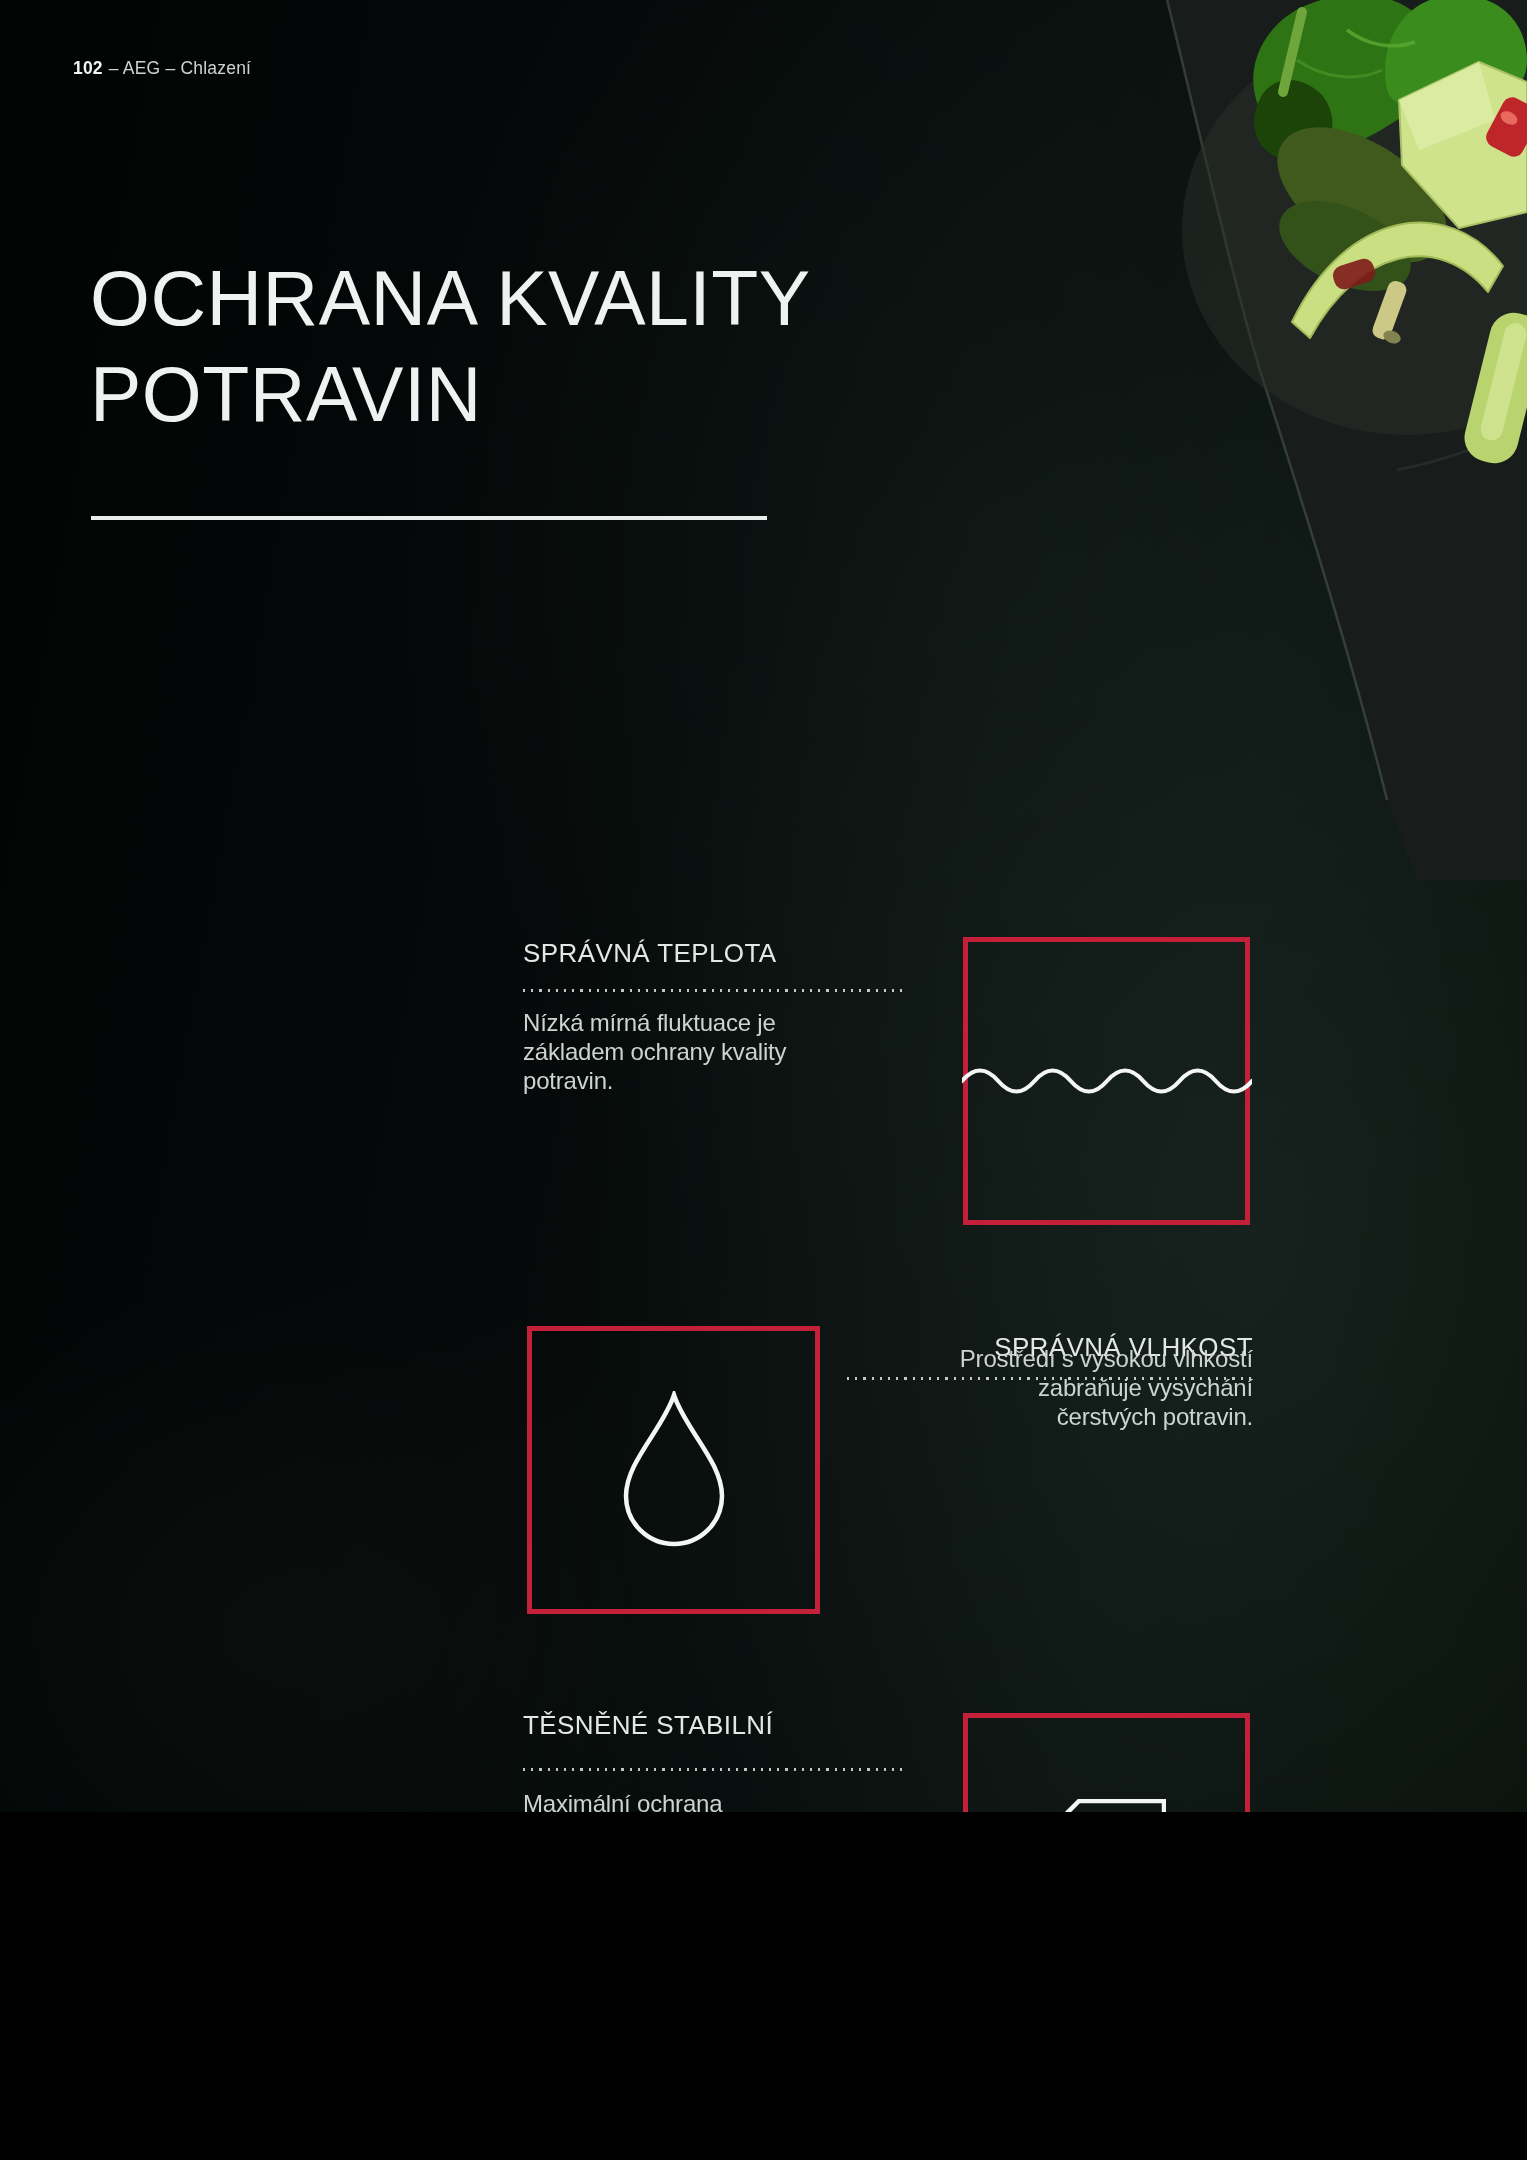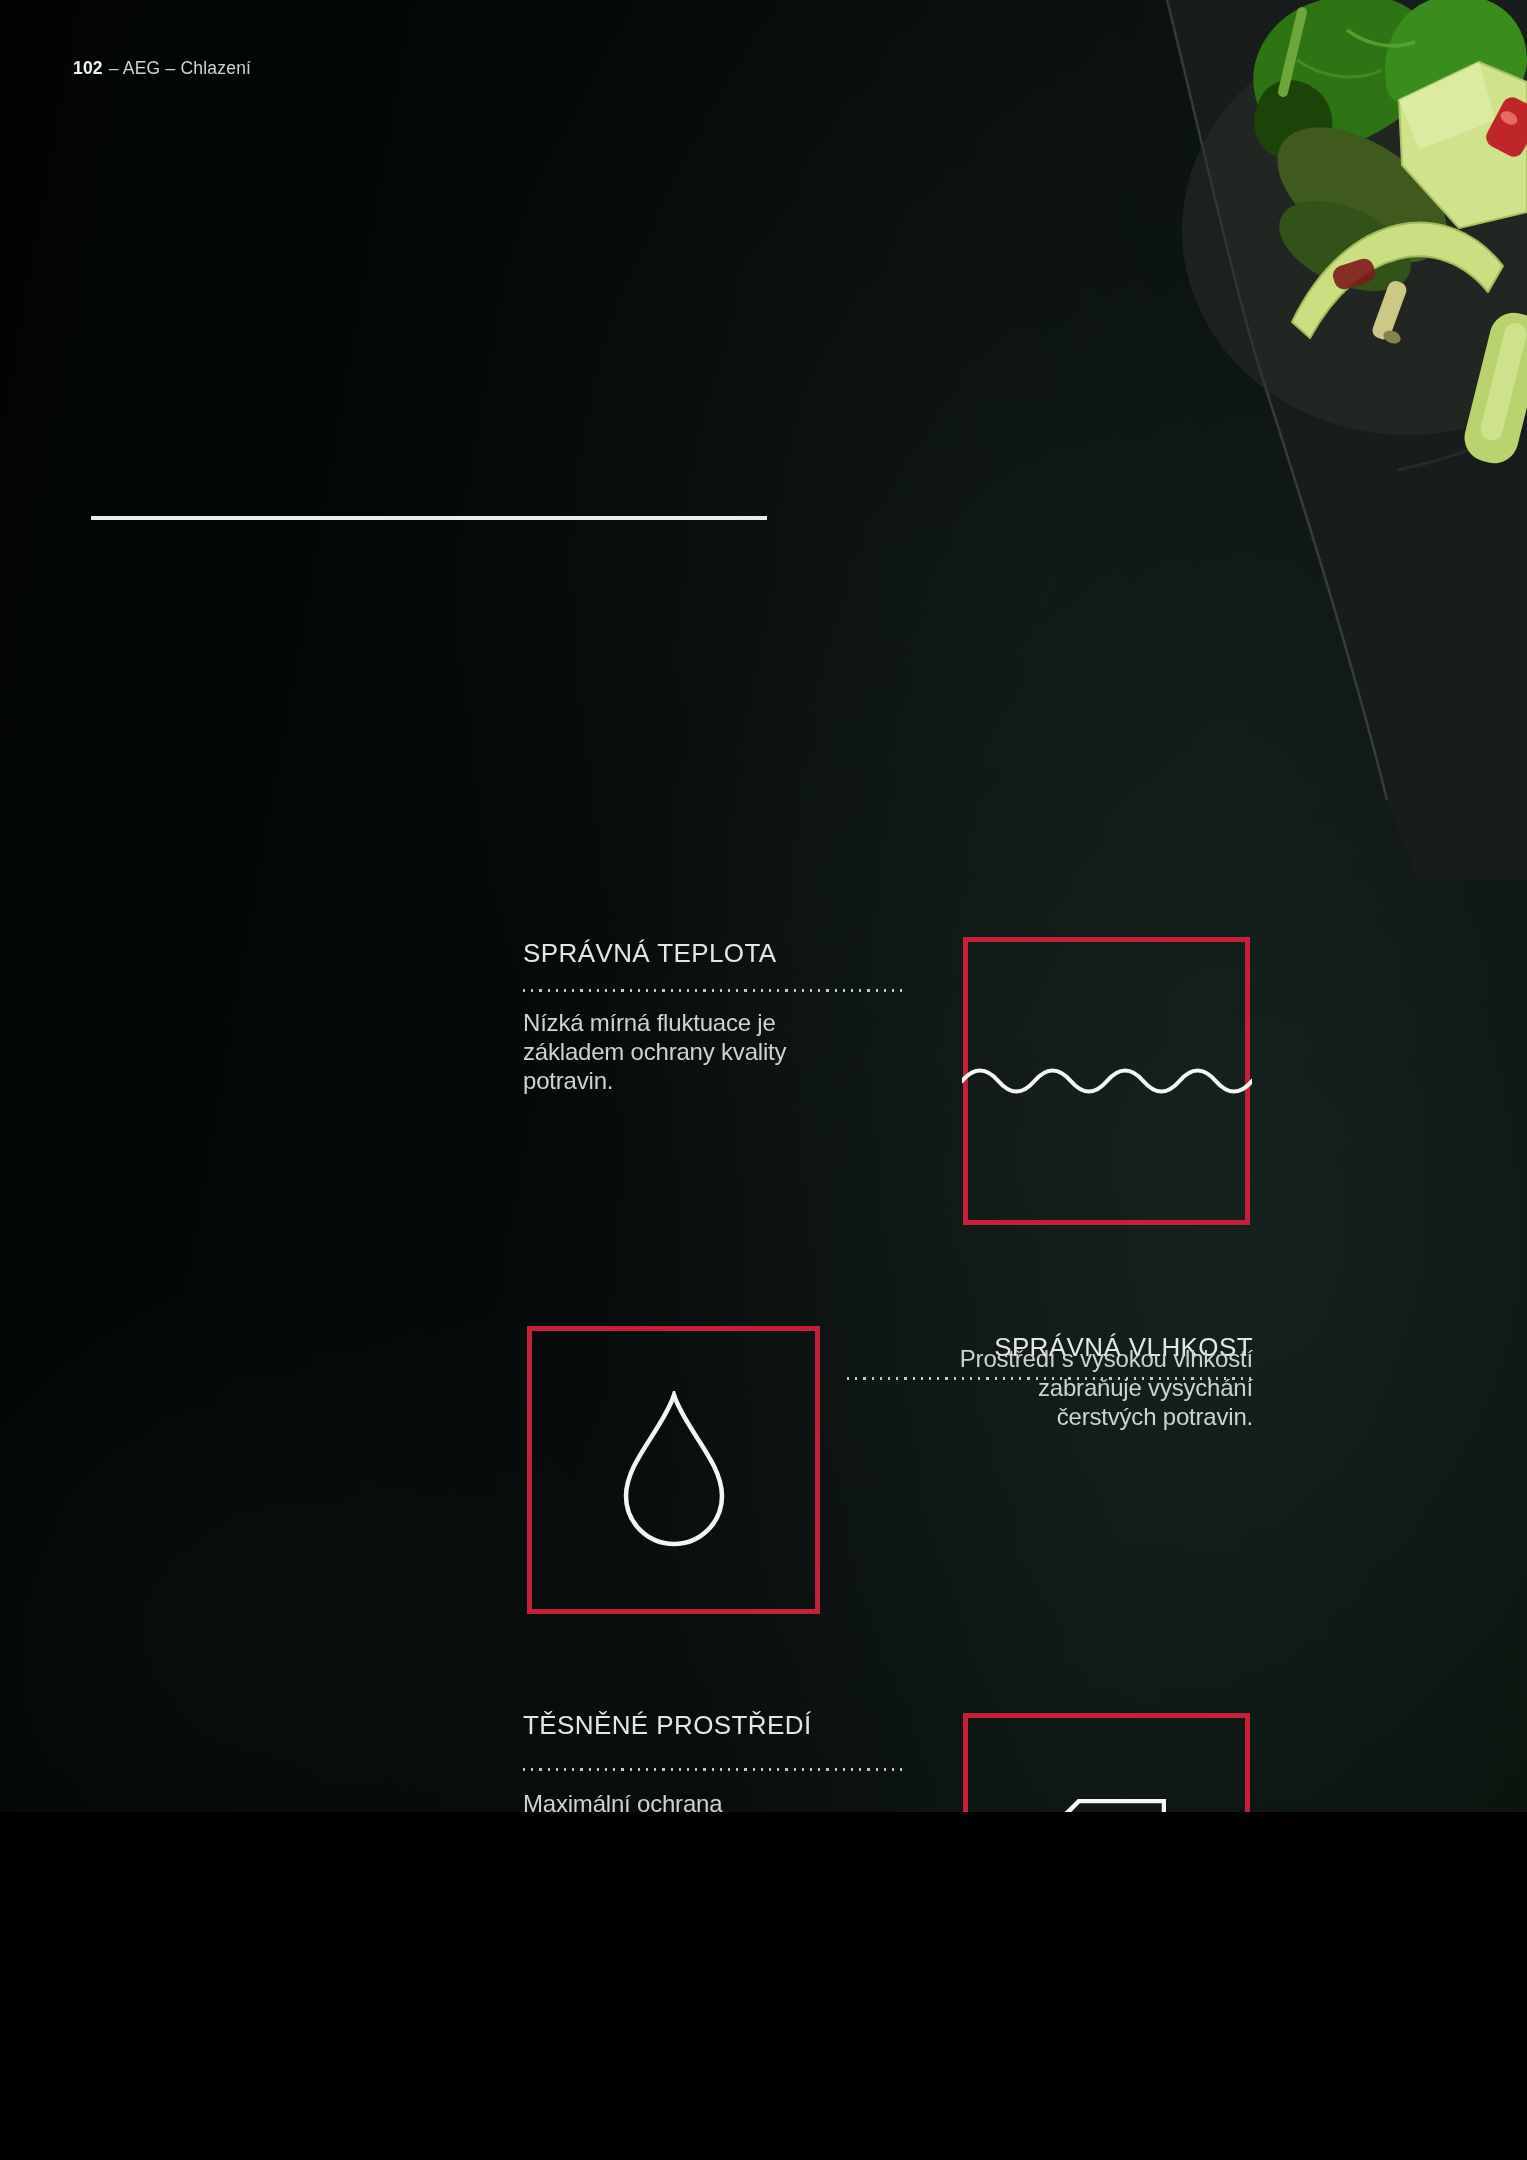--- a/index.html
+++ b/index.html
@@ -100,20 +100,22 @@
       <rect x="446" y="100" width="40" height="54" rx="10" transform="rotate(28 466 127)" fill="#bf2629"></rect>
       <ellipse cx="462" cy="118" rx="9" ry="6" transform="rotate(28 462 118)" fill="#e86a5f"></ellipse>
       <rect x="286" y="262" width="42" height="24" rx="10" transform="rotate(-18 307 274)" fill="#7e1a1a" opacity="0.9"></rect>
     </g>
   </svg>
 
   <div class="hdr">
     <span class="num">102</span><span class="rest">– AEG – Chlazení</span>
   </div>
 
+  <h1 class="title">OCHRANA KVALITY
+POTRAVIN</h1>
   <div class="rule"></div>
 
   <section>
     <h2 class="ftitle f1-title">SPRÁVNÁ TEPLOTA</h2>
     <div class="dots f1-dots"></div>
     <p class="fbody f1-body">Nízká mírná fluktuace je
 základem ochrany kvality
 potravin.</p>
     <div class="fbox f1-box"></div>
     <svg class="f1-wave" viewBox="0 0 290 44" aria-hidden="true">
@@ -128,21 +130,21 @@
 zabraňuje vysychání
 čerstvých potravin.</p>
     <div class="fbox f2-box">
       <svg width="104" height="158" viewBox="0 0 104 158" aria-hidden="true">
         <path class="icon-stroke" stroke-width="4.5" d="M52,4 C41,38 4,71 4,105 A48,48 0 1 0 100,105 C100,71 63,38 52,4 Z"></path>
       </svg>
     </div>
   </section>
 
   <section>
-    <h2 class="ftitle f3-title">TĚSNĚNÉ PROSTŘEDÍ</h2>
+    <h2 class="ftitle f3-title">TĚSNĚNÉ STABILNÍ</h2>
     <div class="dots f3-dots"></div>
     <p class="fbody f3-body">Maximální ochrana
 v uzavřeném prostoru
 nezávislém na zbytku
 chladničky.</p>
     <div class="fbox f3-box">
       <svg width="119" height="117" viewBox="0 0 119 117" aria-hidden="true">
         <path class="icon-stroke" stroke-width="4.5" stroke-linejoin="miter" d="M32,2 L117,2 L117,85 L87,115 L2,115 L2,32 Z"></path>
       </svg>
     </div>

